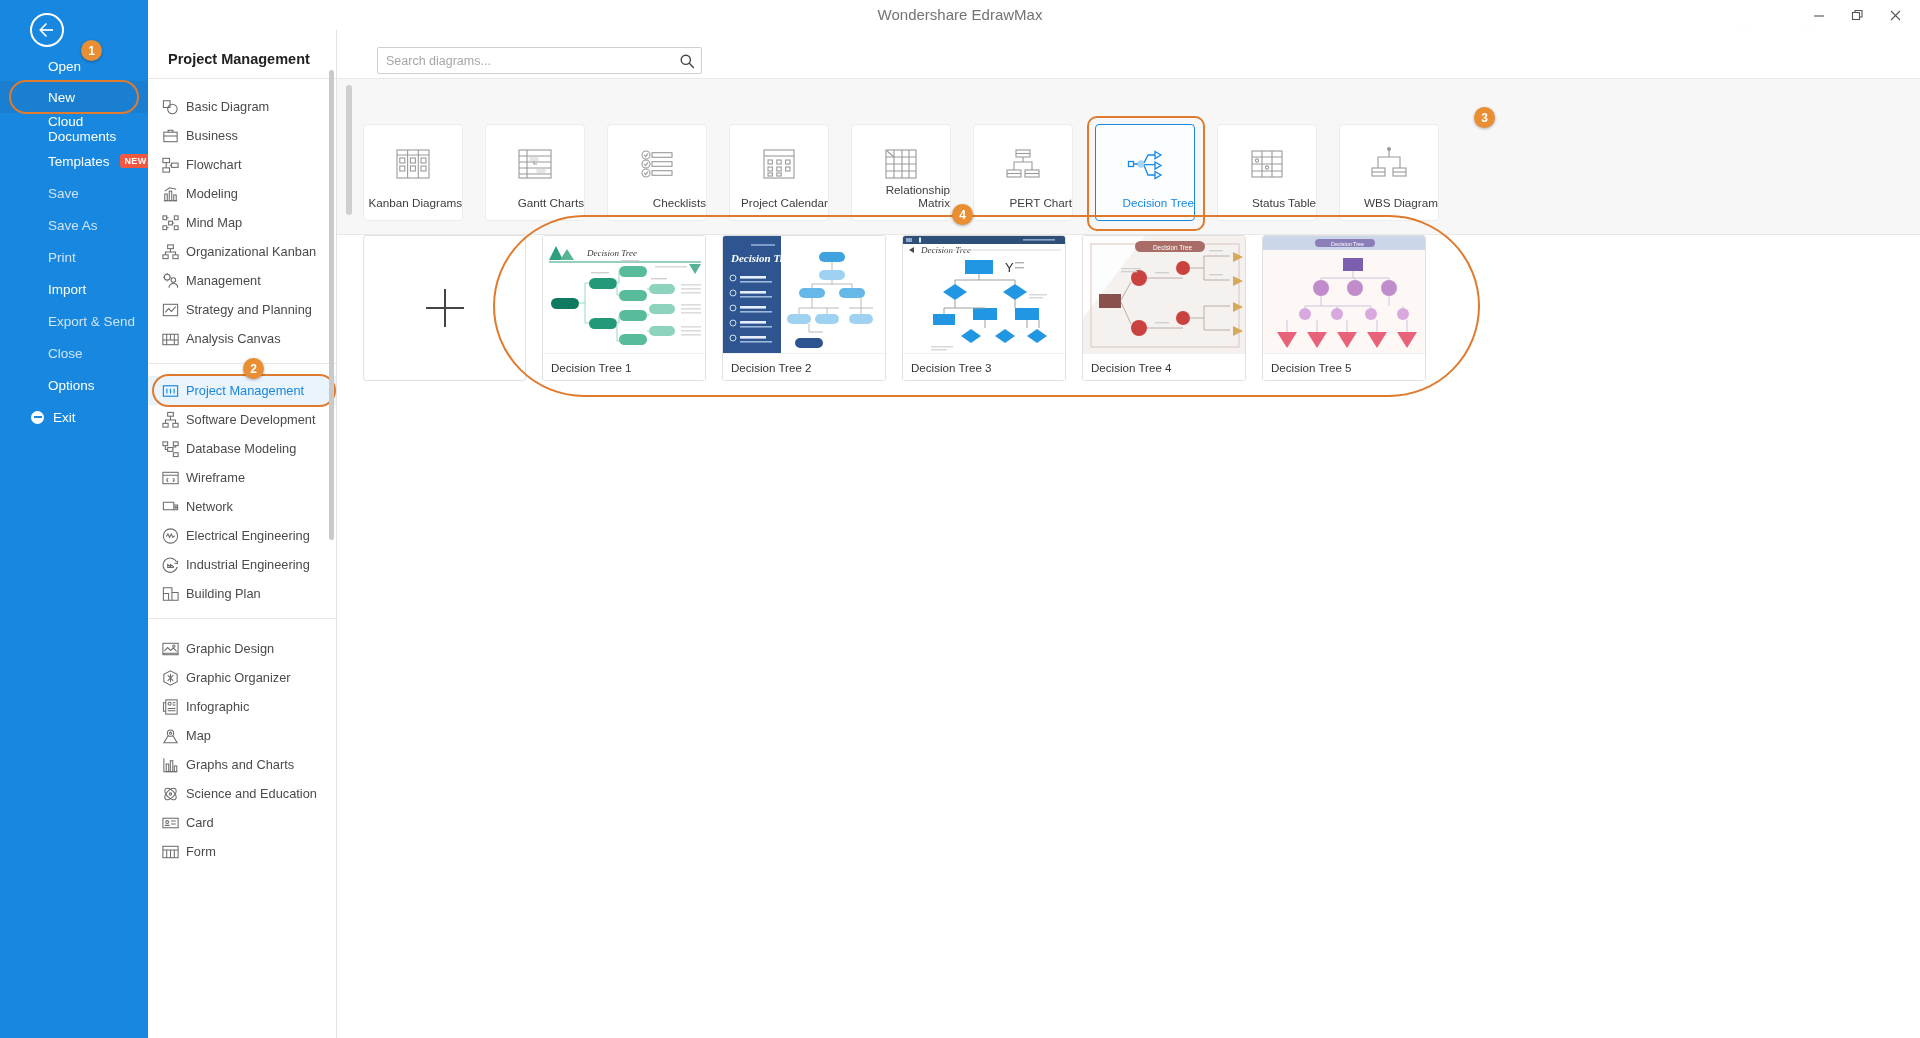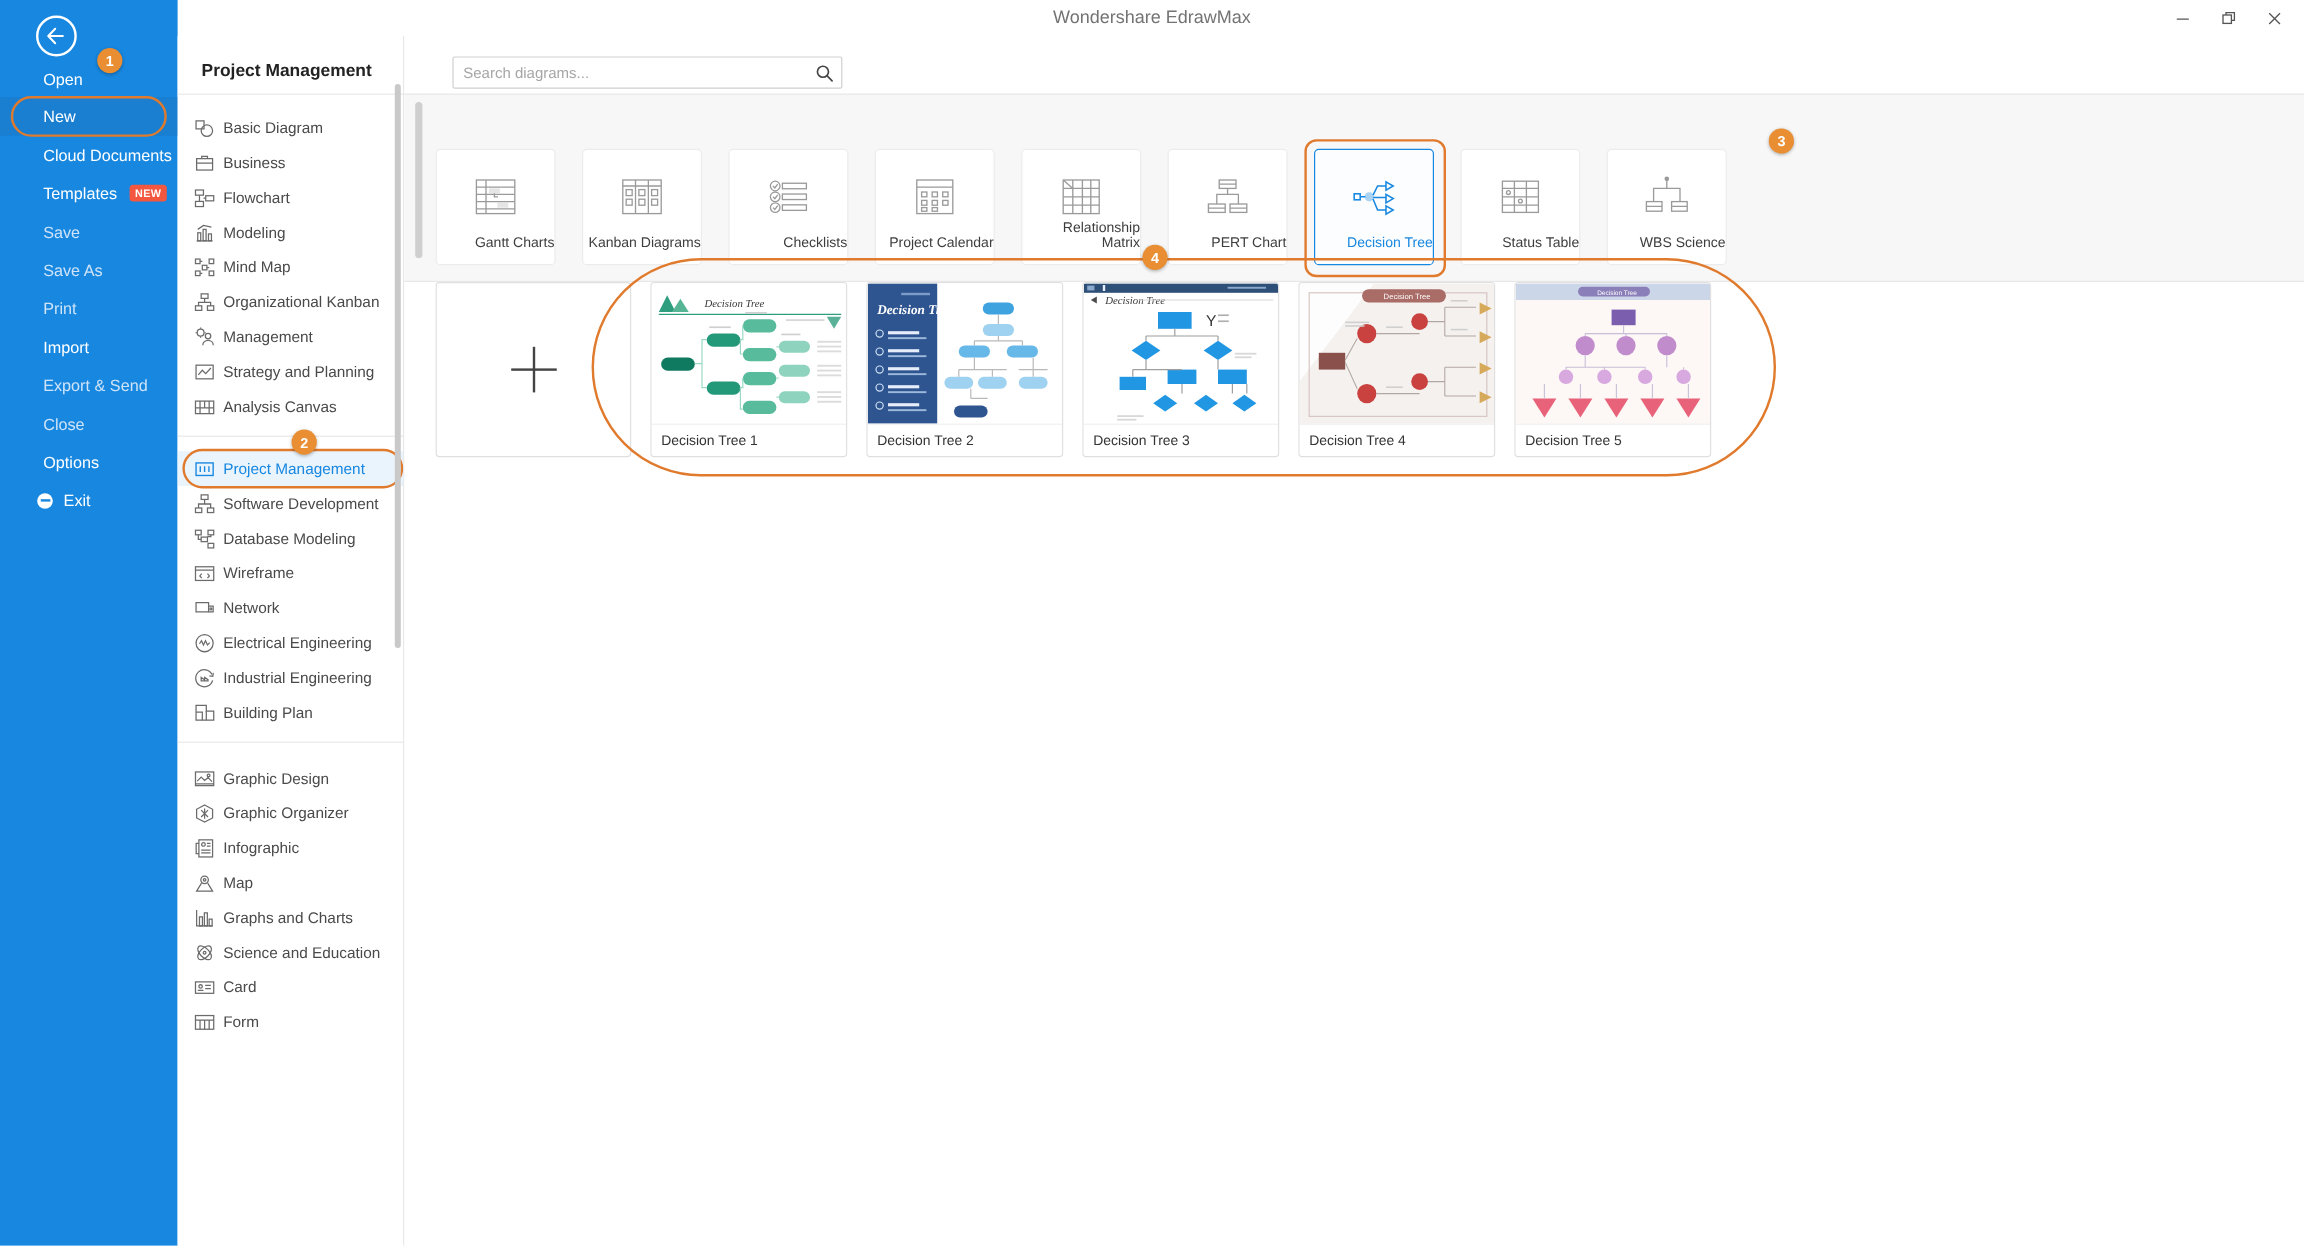--- a/index.html
+++ b/index.html
@@ -49,21 +49,21 @@
     background: #1787e0;
   }
   .back-circle {
     position: absolute; left: 30px; top: 13px; width: 34px; height: 34px;
     border: 2px solid #ffffff; border-radius: 50%;
     display: flex; align-items: center; justify-content: center;
   }
   .rail-item {
     position: absolute; left: 0; width: 148px; height: 32px;
     display: flex; align-items: center; font-size: 13.5px; color: #ffffff;
-    padding-left: 36px;
+    padding-left: 48px;
   }
   .rail-item.dim { color: #cfe4f8; }
   .rail-item.bright { color: #ffffff; }
   .rail-item.active {
     background: #1a7fd0;
   }
   .rail-highlight {
     position: absolute; left: 9px; width: 130px; height: 34px;
     border: 2px solid #e07a2d; border-radius: 17px; pointer-events: none;
   }
@@ -550,46 +550,46 @@
       <svg width="16" height="16" viewBox="0 0 16 16" fill="none" stroke="#444" stroke-width="1.4">
         <circle cx="6.8" cy="6.8" r="4.6"></circle>
           <line x1="10.3" y1="10.3" x2="14.4" y2="14.4" stroke-linecap="round"></line>
       </svg>
     </div>
   </div>
 
   <div class="tilestrip">
     <div class="tilestrip-scroll"></div>
     <div class="tiles">
-
-      <div class="tile">
-        <span class="t-icon">
-          <svg viewBox="0 0 40 40" width="40" height="40" fill="none" stroke="currentColor" stroke-width="1.1">
-            <rect x="4" y="6" width="32" height="28"></rect>
-              <path d="M4 12h32M4 18h32M4 24h32M4 30h32M12 6v28"></path>
-            <rect x="15" y="13.5" width="8" height="3" fill="currentColor" opacity=".25"></rect>
-            <rect x="22" y="25.5" width="8" height="3" fill="currentColor" opacity=".25"></rect>
-            <path d="M19 17v3h3"></path>
-          </svg></span>
-        <span class="t-label">Gantt Charts</span>
-      </div>
 
       <div class="tile">
         <span class="t-icon">
           <svg viewBox="0 0 40 40" width="40" height="40" fill="none" stroke="currentColor" stroke-width="1.1">
             <rect x="4" y="6" width="32" height="28"></rect>
               <path d="M14.6 6v28M25.3 6v28M4 11h32"></path>
             <rect x="6.8" y="14" width="5" height="5"></rect>
               <rect x="17.4" y="14" width="5" height="5"></rect>
               <rect x="28" y="14" width="5" height="5"></rect>
             <rect x="6.8" y="22" width="5" height="5"></rect>
               <rect x="17.4" y="22" width="5" height="5"></rect>
               <rect x="28" y="22" width="5" height="5"></rect>
           </svg></span>
         <span class="t-label">Kanban Diagrams</span>
+      </div>
+
+      <div class="tile">
+        <span class="t-icon">
+          <svg viewBox="0 0 40 40" width="40" height="40" fill="none" stroke="currentColor" stroke-width="1.1">
+            <rect x="4" y="6" width="32" height="28"></rect>
+              <path d="M4 12h32M4 18h32M4 24h32M4 30h32M12 6v28"></path>
+            <rect x="15" y="13.5" width="8" height="3" fill="currentColor" opacity=".25"></rect>
+            <rect x="22" y="25.5" width="8" height="3" fill="currentColor" opacity=".25"></rect>
+            <path d="M19 17v3h3"></path>
+          </svg></span>
+        <span class="t-label">Gantt Charts</span>
       </div>
 
       <div class="tile">
         <span class="t-icon">
           <svg viewBox="0 0 40 40" width="40" height="40" fill="none" stroke="currentColor" stroke-width="1.1">
             <circle cx="9" cy="11" r="4"></circle>
               <polyline points="7.2,11 8.7,12.6 11.1,9.4"></polyline>
             <rect x="15" y="8.7" width="20" height="4.6"></rect>
             <circle cx="9" cy="20" r="4"></circle>
               <polyline points="7.2,20 8.7,21.6 11.1,18.4"></polyline>
@@ -670,21 +670,21 @@
       <div class="tile">
         <span class="t-icon">
           <svg viewBox="0 0 40 40" width="40" height="40" fill="none" stroke="currentColor" stroke-width="1.1">
             <path d="M20 5v8M9 24v-11h22v11"></path>
             <rect x="3" y="24" width="13" height="8"></rect>
               <path d="M3 28h13"></path>
             <rect x="24" y="24" width="13" height="8"></rect>
               <path d="M24 28h13"></path>
             <circle cx="20" cy="5" r="1.4" fill="currentColor"></circle>
           </svg></span>
-        <span class="t-label">WBS Science</span>
+        <span class="t-label">WBS Diagram</span>
       </div>
 
     </div>
     <div class="badge" style="left:1137px; top:28px">3</div>
   </div>
 
   <div class="cards">
 
     <div class="card-new">
       <span class="plus"></span>

